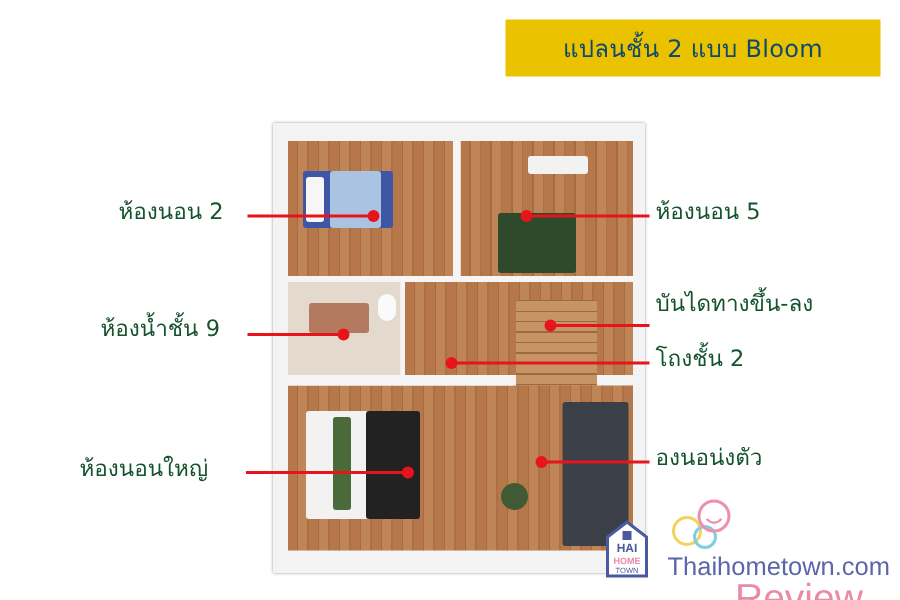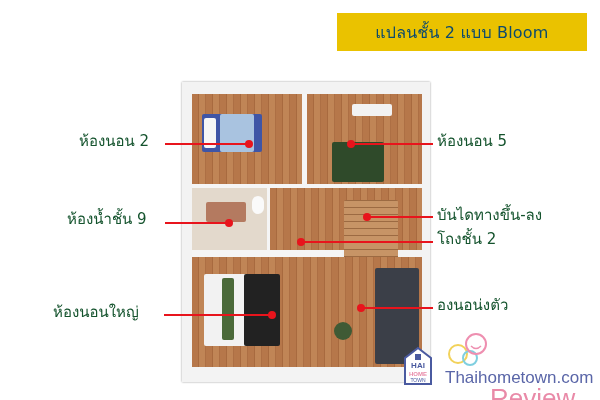--- a/index.html
+++ b/index.html
@@ -69,21 +69,21 @@
 <span class="label" style="left:53px;top:305px;text-align:center;">ห้องนอนใหญ่</span>
 <div class="line" style="left:164px;top:314px;width:108px;"></div>
 <div class="dot" style="left:268px;top:311px;"></div>
 
 <div class="dot" style="left:347px;top:140px;"></div>
 <div class="line" style="left:351px;top:143px;width:82px;"></div>
 <span class="label" style="left:437px;top:134px;">ห้องนอน 5</span>
 
 <div class="dot" style="left:363px;top:213px;"></div>
 <div class="line" style="left:367px;top:216px;width:66px;"></div>
-<span class="label" style="left:437px;top:208px;">บันไดทางขึ้น-ลง</span>
+<span class="label" style="left:437px;top:195px;">บันไดทางขึ้น-ลง</span>
 
 <div class="dot" style="left:297px;top:238px;"></div>
 <div class="line" style="left:301px;top:241px;width:132px;"></div>
 <span class="label" style="left:437px;top:232px;">โถงชั้น 2</span>
 
 <div class="dot" style="left:357px;top:304px;"></div>
 <div class="line" style="left:361px;top:307px;width:72px;"></div>
 <span class="label" style="left:437px;top:298px;">องนอน่งตัว</span>
 
 <div class="logo-house">

